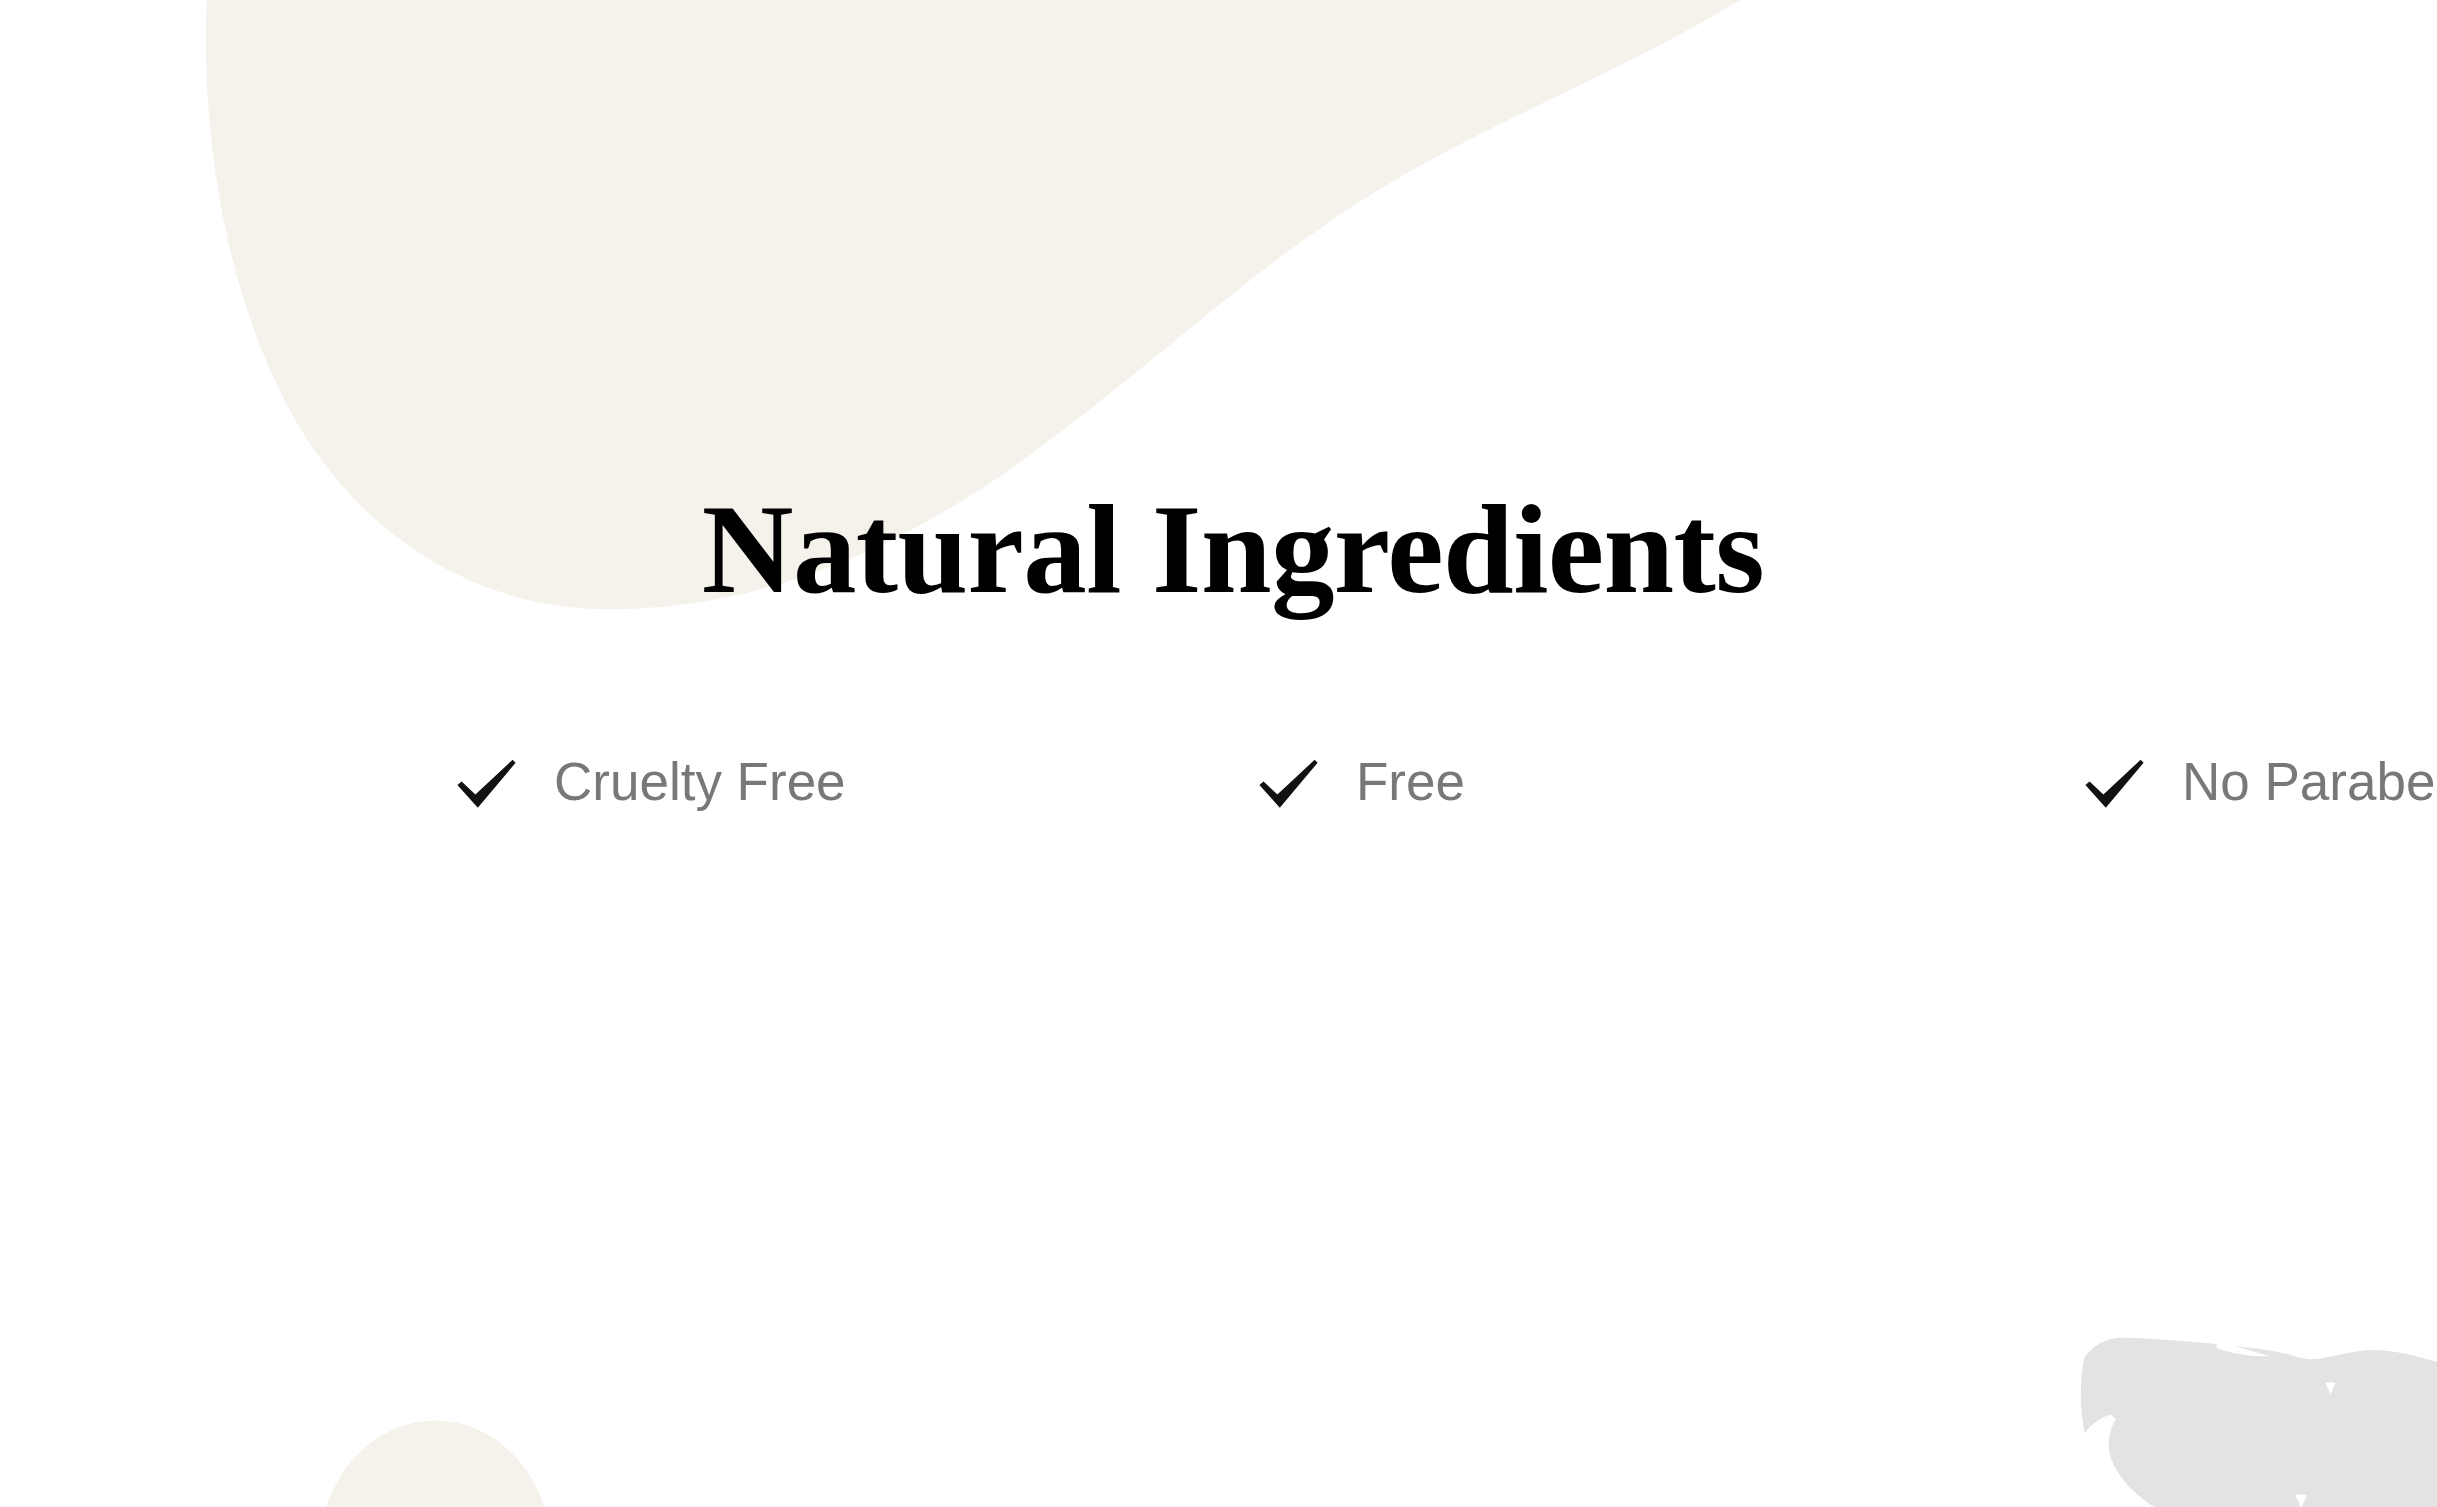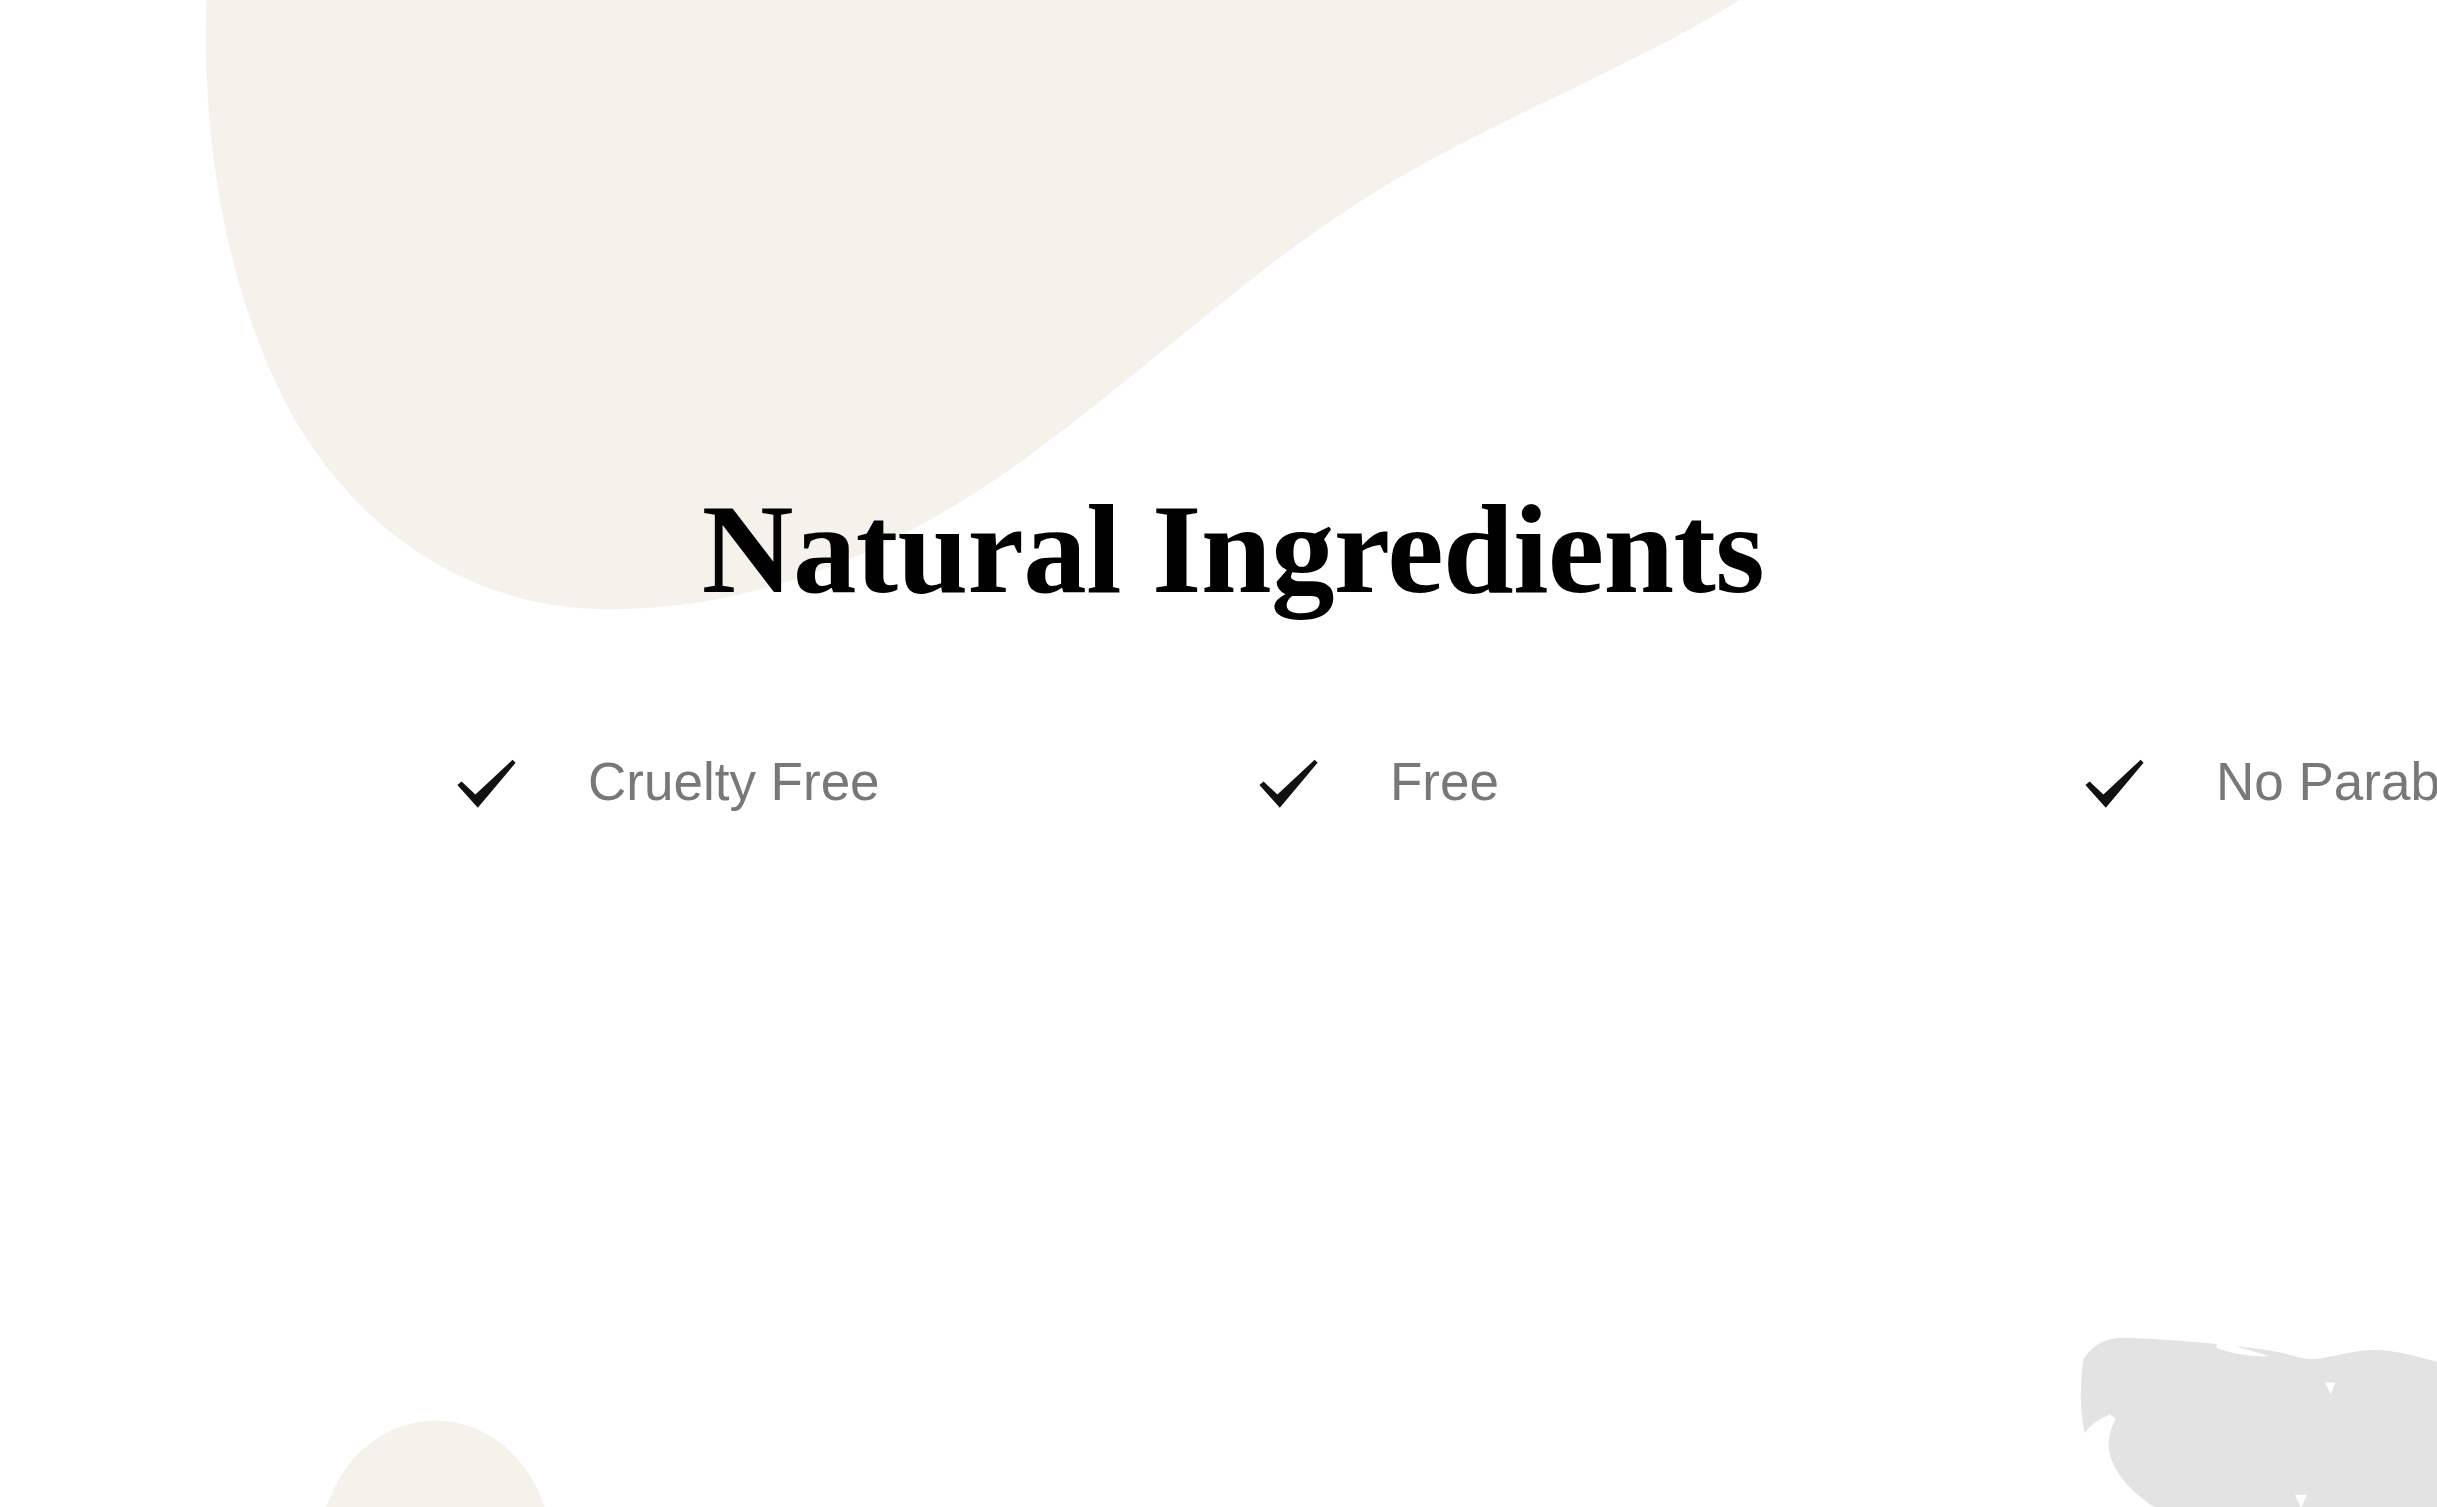--- a/index.html
+++ b/index.html
@@ -65,21 +65,21 @@
     margin-top: 2.4px;
     display: block;
   }
   .check-mark svg {
     display: block;
     width: 63px;
     height: 60px;
   }
   .check-label {
     flex: 1 1 auto;
-    margin-left: 70px;
+    margin-left: 36px;
     font-family: "Liberation Sans", sans-serif;
     font-weight: 400;
     font-size: 53px;
     line-height: 58px;
     color: #787878;
     white-space: nowrap;
   }
 </style>
 </head>
 <body>

